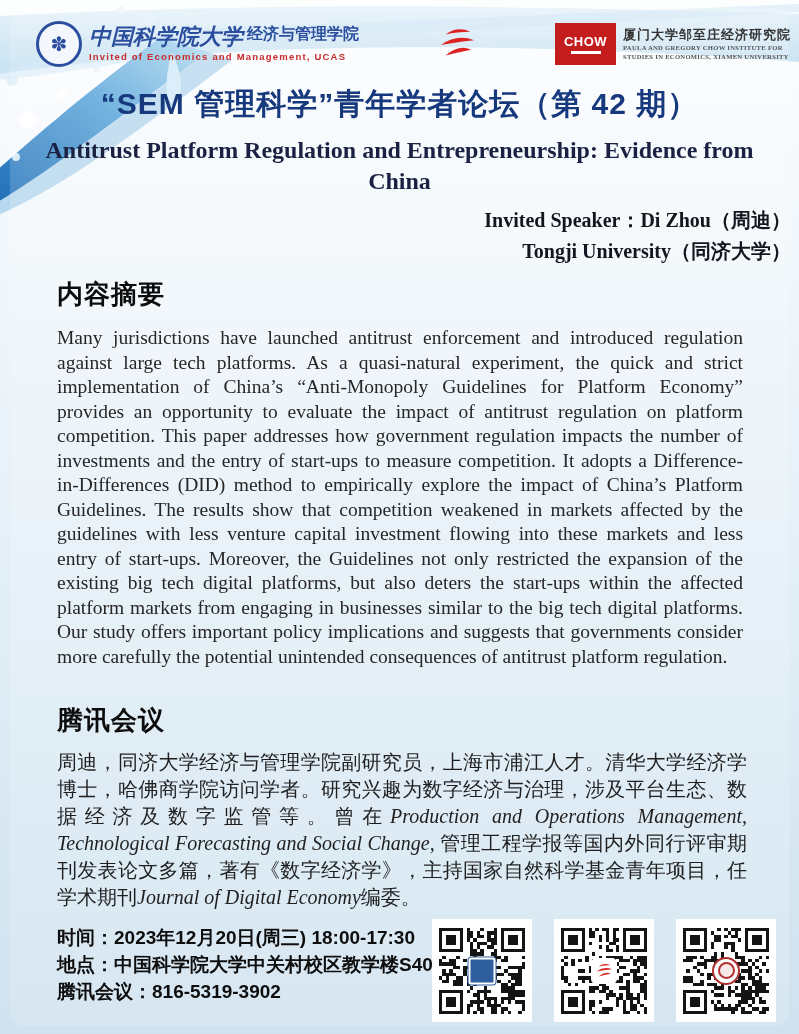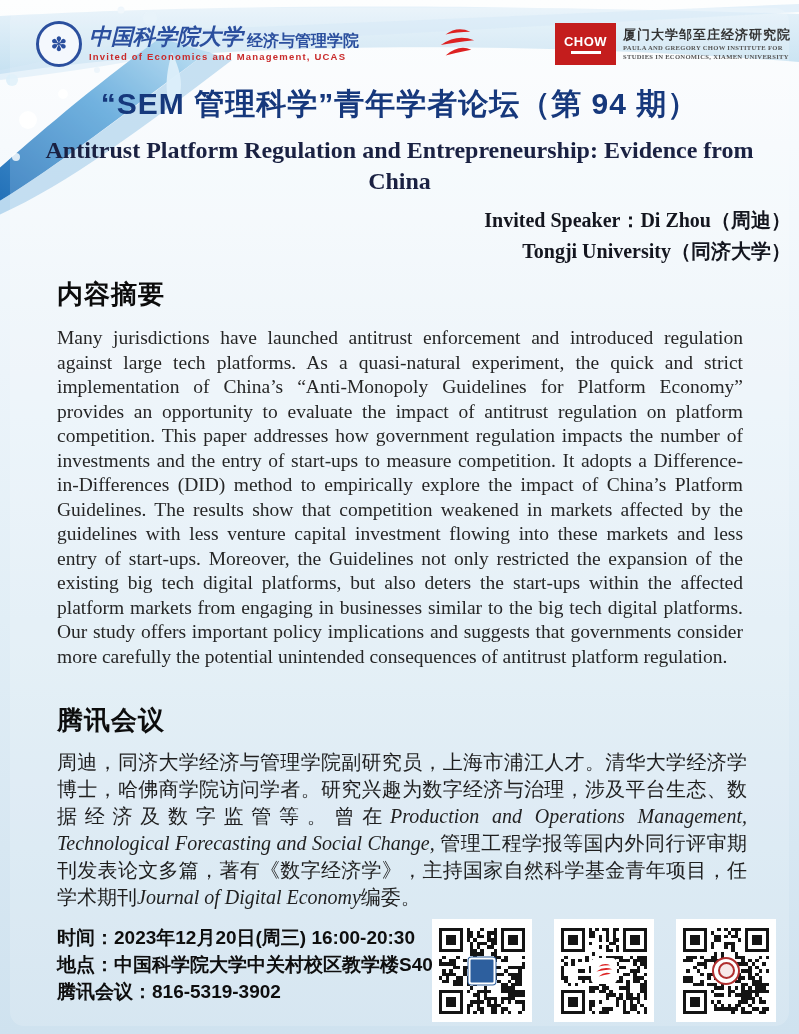--- a/index.html
+++ b/index.html
@@ -7,21 +7,21 @@
     position:relative;width:799px;height:1034px;overflow:hidden;margin:0 auto;
     background:linear-gradient(180deg,#fdfefe 0%,#f6fafd 14%,#ecf4fa 36%,#e1eef6 60%,#d7e7f2 82%,#cfe2ef 100%);
     font-family:"Liberation Sans",sans-serif;
   }
   .panel{position:absolute;left:10px;right:10px;top:8px;bottom:8px;background:rgba(255,255,255,0.16);border-radius:14px;}
   .deco-top{position:absolute;top:0;left:0;pointer-events:none;}
   
   .logos{position:absolute;top:12px;left:36px;right:8px;height:64px;display:flex;align-items:center;justify-content:space-between;}
   .logo{display:flex;align-items:center;gap:7px;}
   .logo-col{display:flex;flex-direction:column;line-height:1.1;}
-  .cn-row{display:flex;align-items:flex-end;gap:4px;white-space:nowrap;}
+  .cn-row{display:flex;align-items:flex-start;gap:4px;white-space:nowrap;}
   .logo1 .cn-main{font-family:"Liberation Serif",serif;font-style:italic;font-weight:bold;font-size:22px;color:#2b4f9e;}
   .logo1 .cn-sub{font-weight:bold;font-size:16px;color:#2b4f9e;}
   .logo1 .en{color:#c92a2a;font-size:9.5px;font-weight:bold;letter-spacing:1.2px;margin-top:3px;}
   .emblem-ucas{width:40px;height:40px;border-radius:50%;border:3px solid #2b4f9e;background:#f4f8fd;display:flex;align-items:center;justify-content:center;color:#2b4f9e;font-size:20px;}
   .logo2 .cn-main{font-family:"Liberation Serif",serif;font-style:italic;font-weight:bold;font-size:23px;color:#d22;}
   .logo2 .cn-sub{font-weight:bold;font-size:16px;color:#d22;}
   .logo2 .en{color:#d22;font-family:"DejaVu Sans Mono",monospace;font-size:11px;font-weight:bold;margin-top:3px;white-space:nowrap;}
   .emblem-cas{width:42px;height:38px;}
   .logo3 .block{width:61px;height:42px;background:#c41d1d;color:#fff;display:flex;flex-direction:column;align-items:center;justify-content:center;font-weight:bold;font-size:13px;letter-spacing:0.5px;line-height:1;}
   .logo3 .block .base{display:block;width:30px;height:3px;background:#fff;margin-top:3px;}
@@ -110,35 +110,35 @@
         <span class="base"></span>
       </div>
       <div class="logo-col">
         <span class="cn-line">厦门大学邹至庄经济研究院</span>
         <span class="en-line">PAULA AND GREGORY CHOW INSTITUTE FOR</span>
         <span class="en-line">STUDIES IN ECONOMICS, XIAMEN UNIVERSITY</span>
       </div>
     </div>
   </div>
 
-  <div class="title-cn">“SEM 管理科学”青年学者论坛（第 94 期）</div>
+  <div class="title-cn">“SEM 管理科学”青年学者论坛（第 42 期）</div>
   <div class="title-en">Antitrust Platform Regulation and Entrepreneurship: Evidence from China</div>
   <div class="speaker">
     <div>Invited Speaker：Di Zhou（周迪）</div>
     <div>Tongji University（同济大学）</div>
   </div>
 
   <div class="sec-head abs-head">内容摘要</div>
   <div class="abs-text">Many jurisdictions have launched antitrust enforcement and introduced regulation against large tech platforms. As a quasi-natural experiment, the quick and strict implementation of China’s “Anti-Monopoly Guidelines for Platform Economy” provides an opportunity to evaluate the impact of antitrust regulation on platform competition. This paper addresses how government regulation impacts the number of investments and the entry of start-ups to measure competition. It adopts a Difference-in-Differences (DID) method to empirically explore the impact of China’s Platform Guidelines. The results show that competition weakened in markets affected by the guidelines with less venture capital investment flowing into these markets and less entry of start-ups. Moreover, the Guidelines not only restricted the expansion of the existing big tech digital platforms, but also deters the start-ups within the affected platform markets from engaging in businesses similar to the big tech digital platforms. Our study offers important policy implications and suggests that governments consider more carefully the potential unintended consequences of antitrust platform regulation.</div>
 
   <div class="sec-head bio-head">腾讯会议</div>
   <div class="bio-text"><span>周迪，同济大学经济与管理学院副研究员，上海市浦江人才。清华大学经济学博士，哈佛商学院访问学者。研究兴趣为数字经济与治理，涉及平台生态、数据经济及数字监管等。曾在</span><span class="italic">Production and Operations Management, Technological Forecasting and Social Change,</span><span> 管理工程学报等国内外同行评审期刊发表论文多篇，著有《数字经济学》，主持国家自然科学基金青年项目，任学术期刊</span><span class="italic">Journal of Digital Economy</span><span>编委。</span></div>
 
   <div class="info">
-    <div>时间：2023年12月20日(周三) 16:00-20:30</div>
+    <div>时间：2023年12月20日(周三) 18:00-17:30</div>
     <div>地点：中国科学院大学中关村校区教学楼S406</div>
     <div>腾讯会议：816-5319-3902</div>
   </div>
 
   <div class="qrs">
     <div class="qr">
       <div class="qr-pattern">
           <svg viewBox="0 0 25 25" shape-rendering="crispEdges" fill="#141414">
             <path fill-rule="evenodd" d="M0,0h7v7h-7z M1,1v5h5v-5z"></path>
             <rect x="2" y="2" width="3" height="3"></rect>

